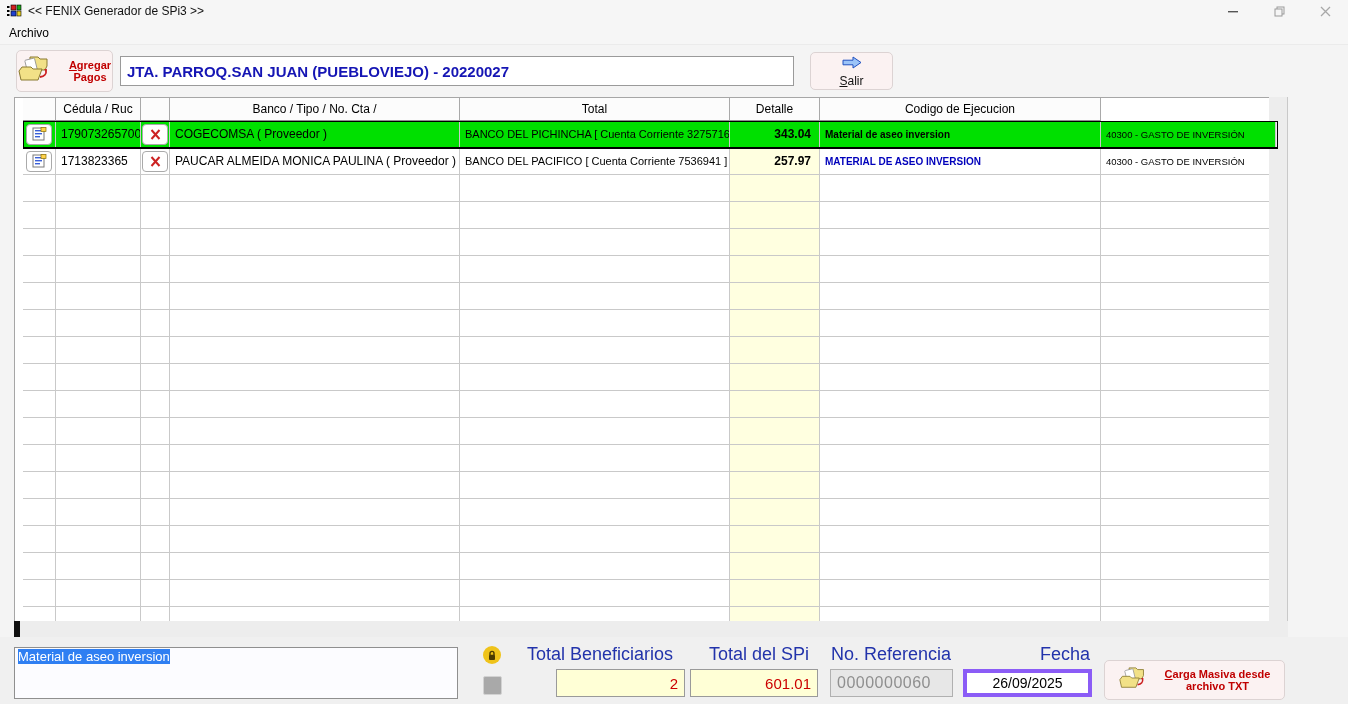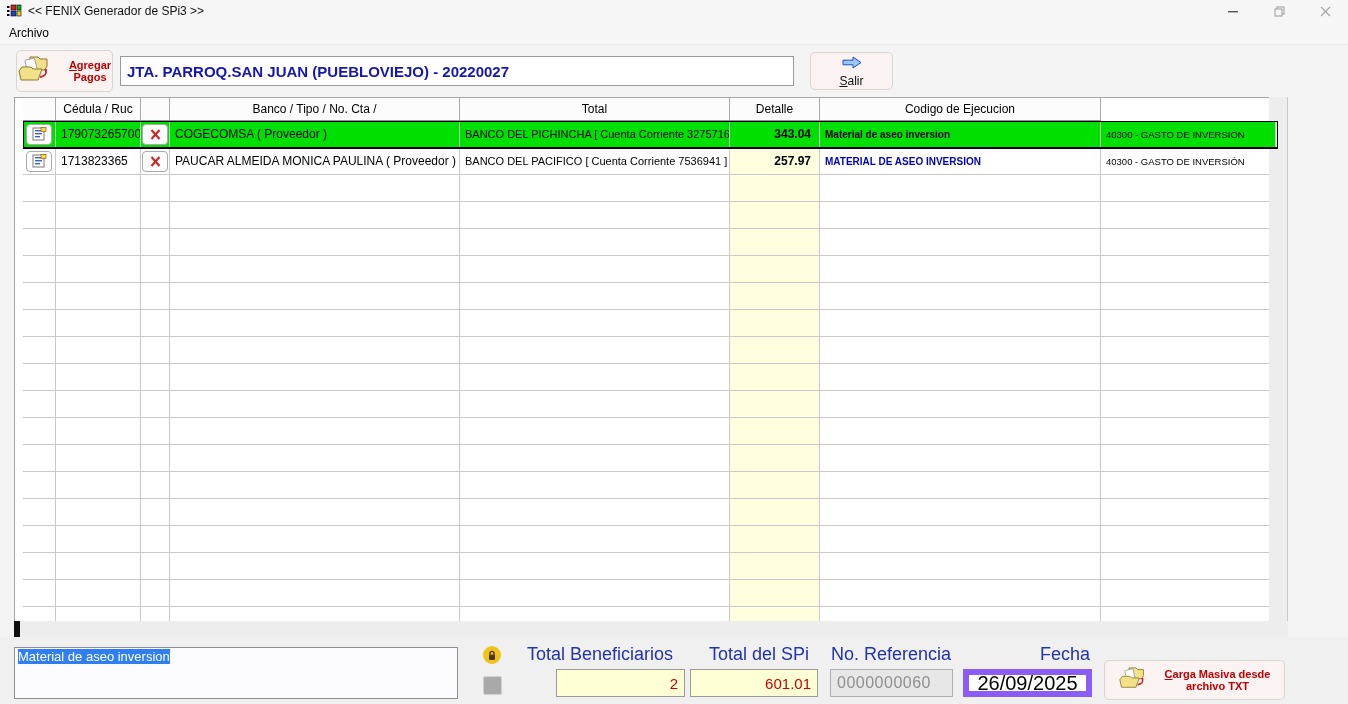--- a/index.html
+++ b/index.html
@@ -57,21 +57,21 @@
   #gray-swatch{position:absolute;left:483px;top:39px;width:17px;height:17px;background:#a9a9a9;border:1px solid #d2d2d2;border-radius:2px;}
   .flabel{position:absolute;top:7px;height:22px;font-size:18px;color:#2233ab;text-align:center;white-space:nowrap;}
   #lbl-benef{left:512px;width:176px;}
   #lbl-spi{left:698px;width:122px;}
   #lbl-ref{left:822px;width:138px;}
   #lbl-fecha{left:1000px;width:130px;}
   .ffield{position:absolute;top:32px;height:28px;display:flex;align-items:center;box-sizing:border-box;}
   #fld-benef{left:556px;width:129px;background:#ffffd6;border:1px solid #9a9a9a;color:#cc0000;justify-content:flex-end;padding-right:6px;font-size:15px;}
   #fld-spi{left:690px;width:128px;background:#ffffd6;border:1px solid #9a9a9a;color:#cc0000;justify-content:flex-end;padding-right:6px;font-size:15px;}
   #fld-ref{left:830px;width:123px;background:#e7e7e7;border:1px solid #b0b0b0;color:#8f8f8f;font-size:16px;padding-left:6px;letter-spacing:0.5px;}
-  #fld-fecha{left:963px;width:129px;background:#fff;border:6px solid #8b5cf6;color:#000;font-size:20px;justify-content:center;}
+  #fld-fecha{left:963px;width:129px;background:#fff;border:4px solid #8b5cf6;color:#000;font-size:14px;justify-content:center;}
   #btn-carga{left:1104px;top:23px;width:181px;height:40px;gap:3px;}
   u{text-decoration:underline;}
 </style>
 </head>
 <body>
 
 <div id="titlebar">
   <span id="app-icon">
     <svg width="16" height="16" viewBox="0 0 16 16">
       <rect x="1" y="3" width="2.5" height="2" fill="#000"></rect>

